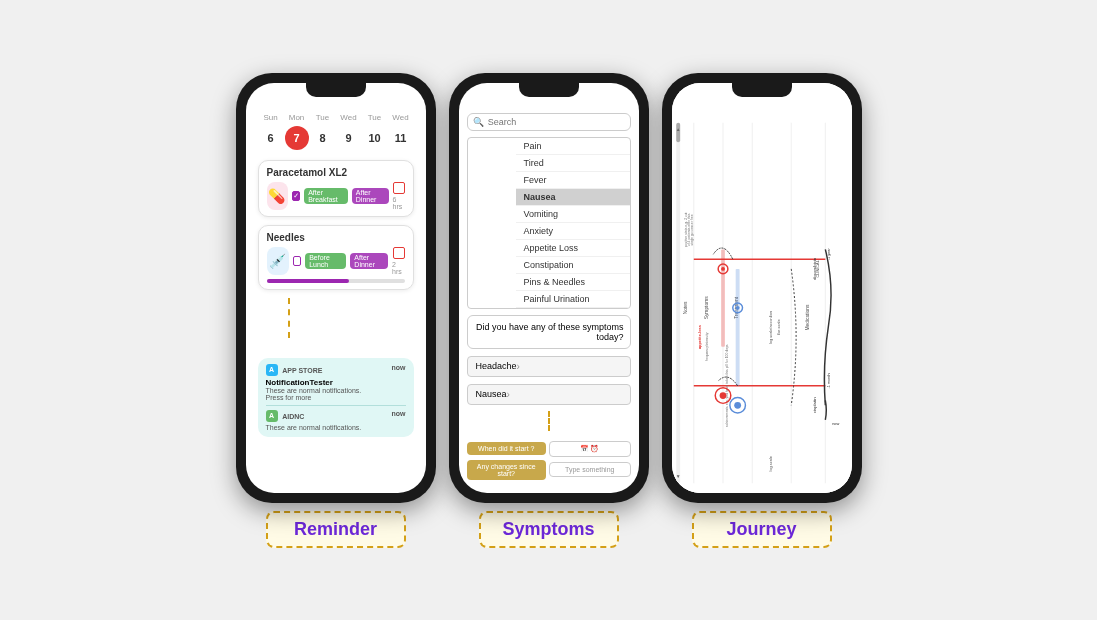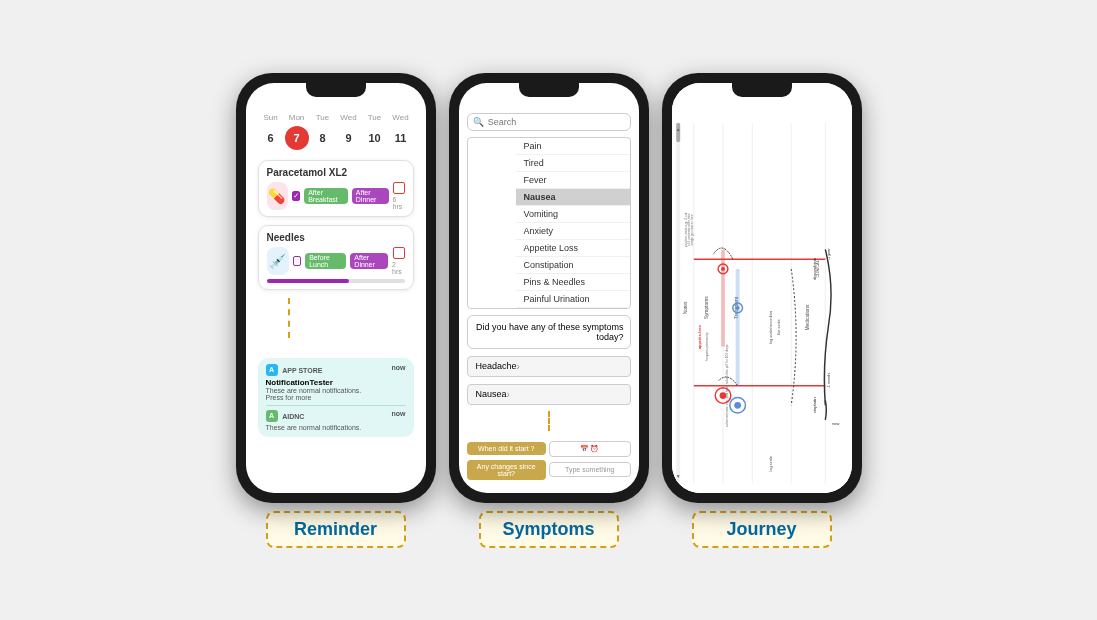--- a/index.html
+++ b/index.html
@@ -63,21 +63,21 @@
       position: relative;
     }
 
     
     .label-box {
       border: 2px dashed #d4a017;
       border-radius: 8px;
       padding: 6px 20px;
       font-size: 18px;
       font-weight: 600;
-      color: #0369a1;
+      color: #6d28d9;
       background: #fffbe6;
       text-align: center;
       min-width: 140px;
     }
 
     
     .reminder-screen {
       padding: 30px 12px 8px;
       display: flex;
       flex-direction: column;

